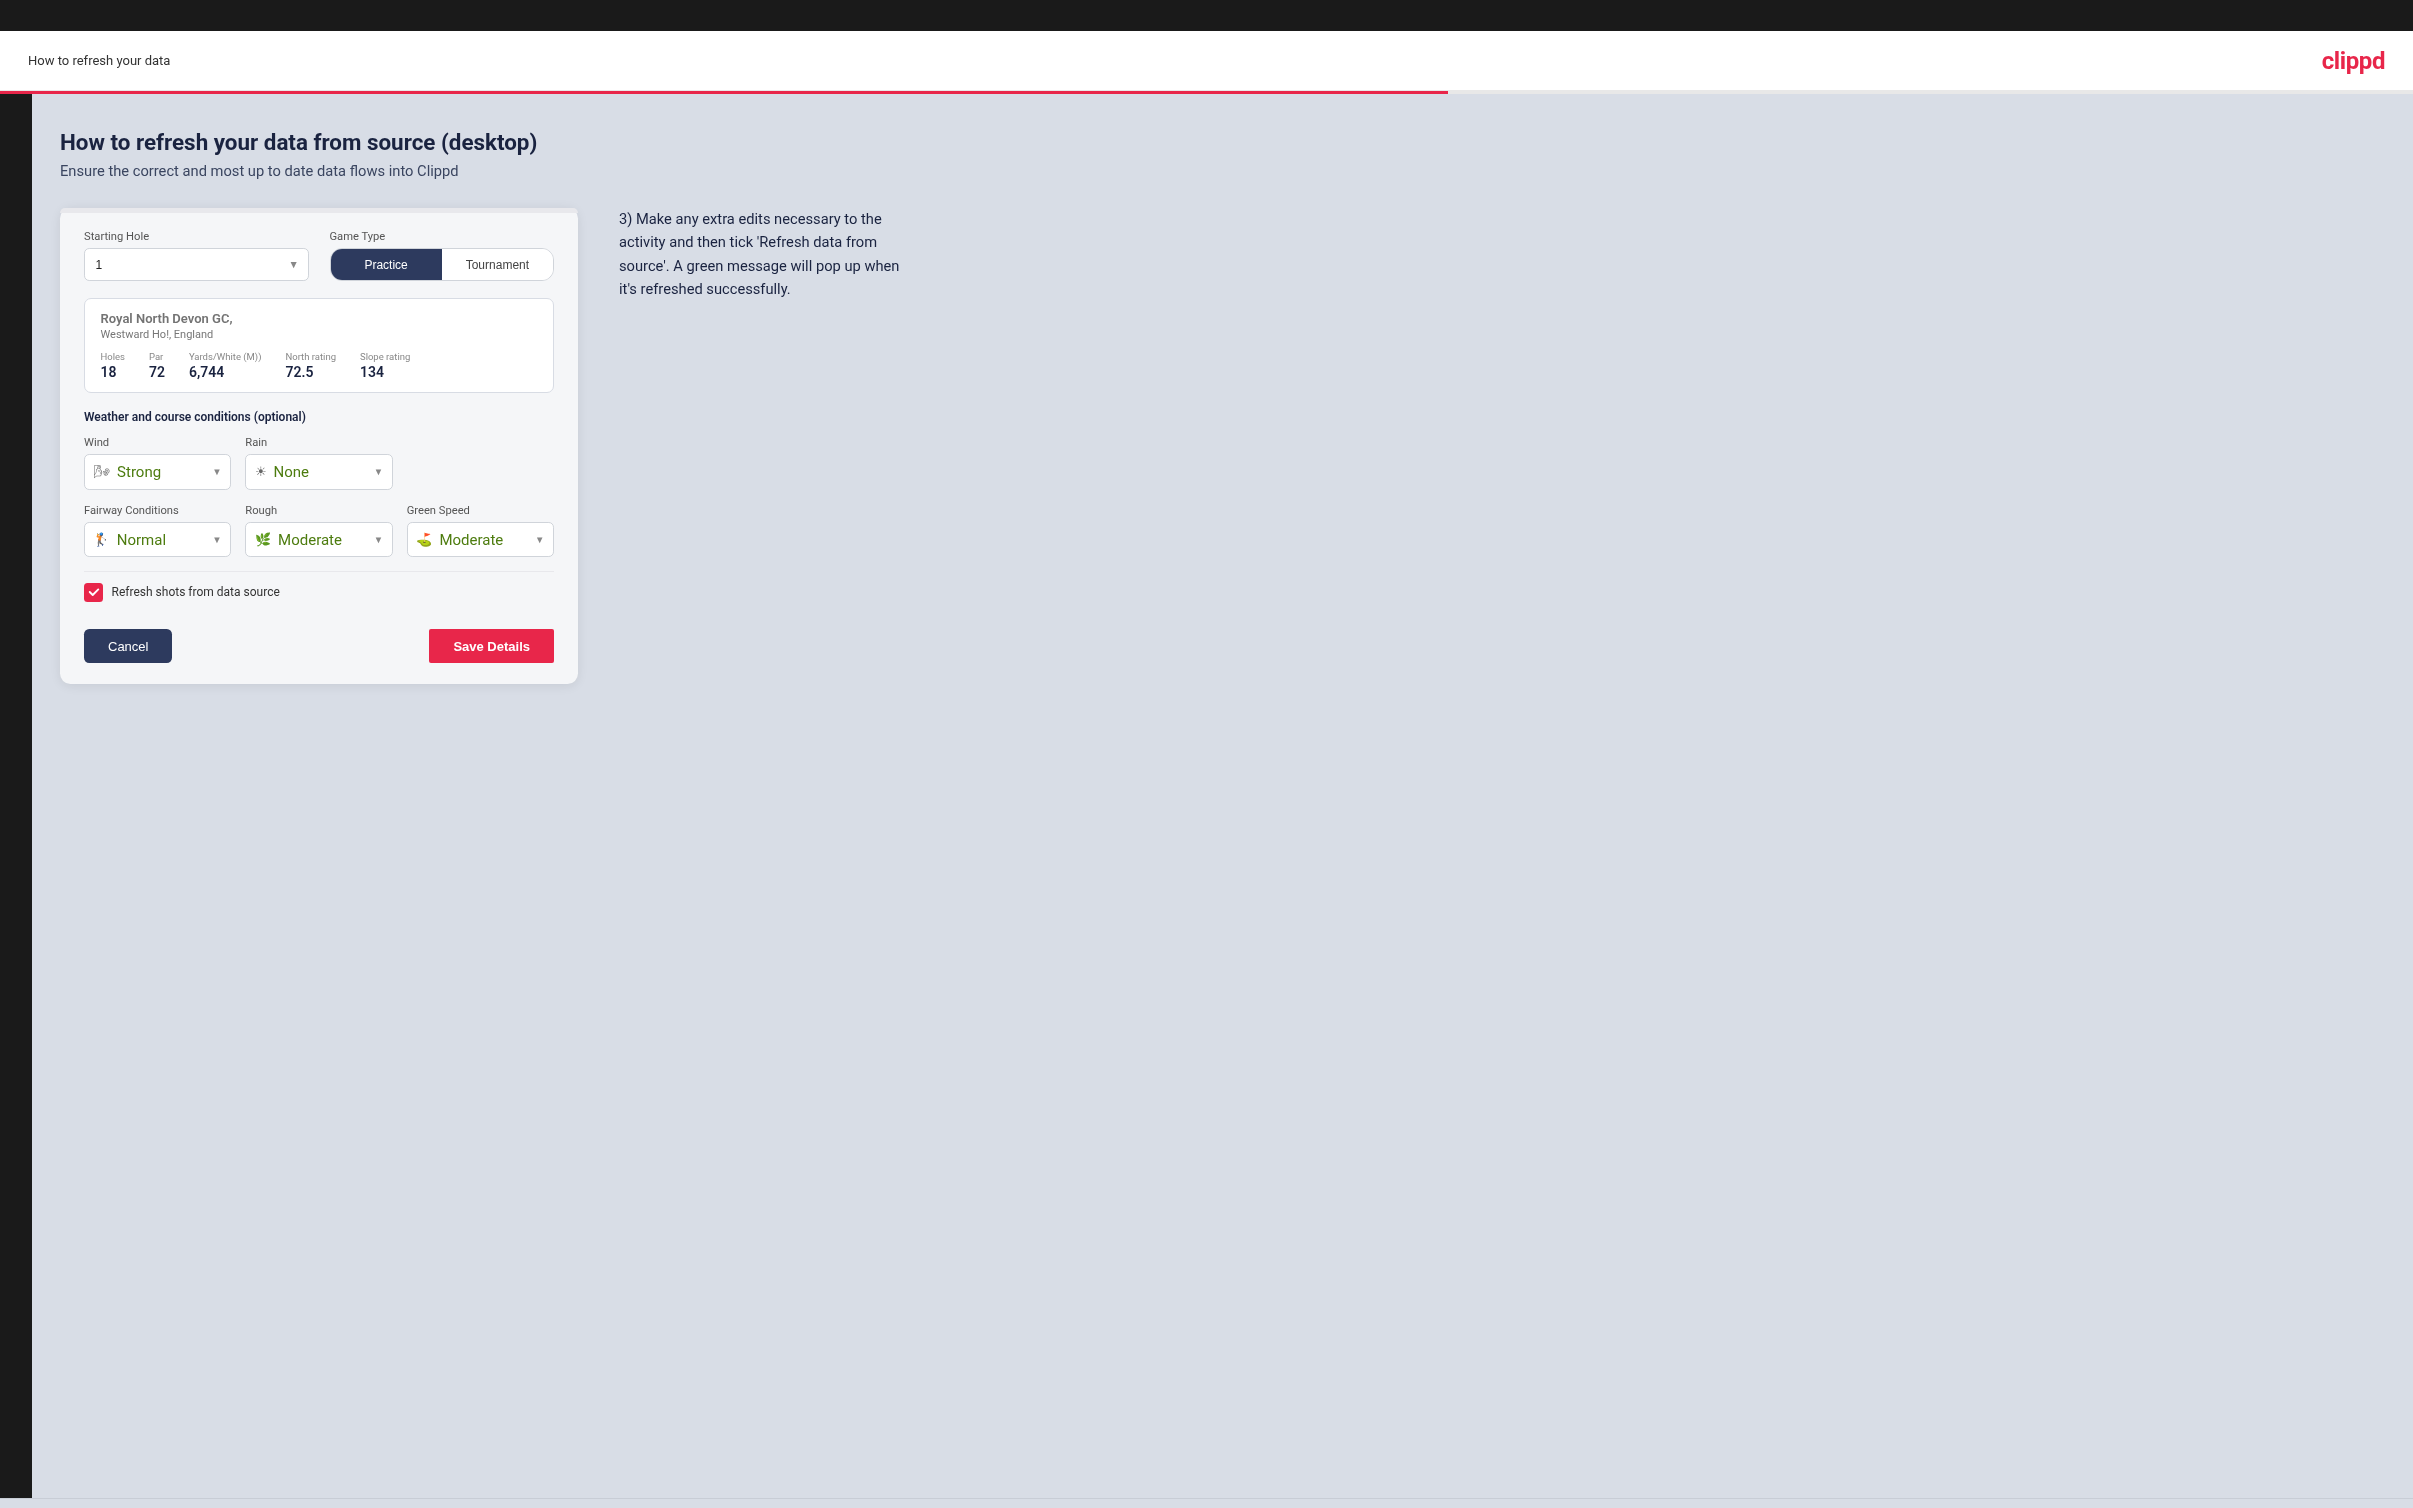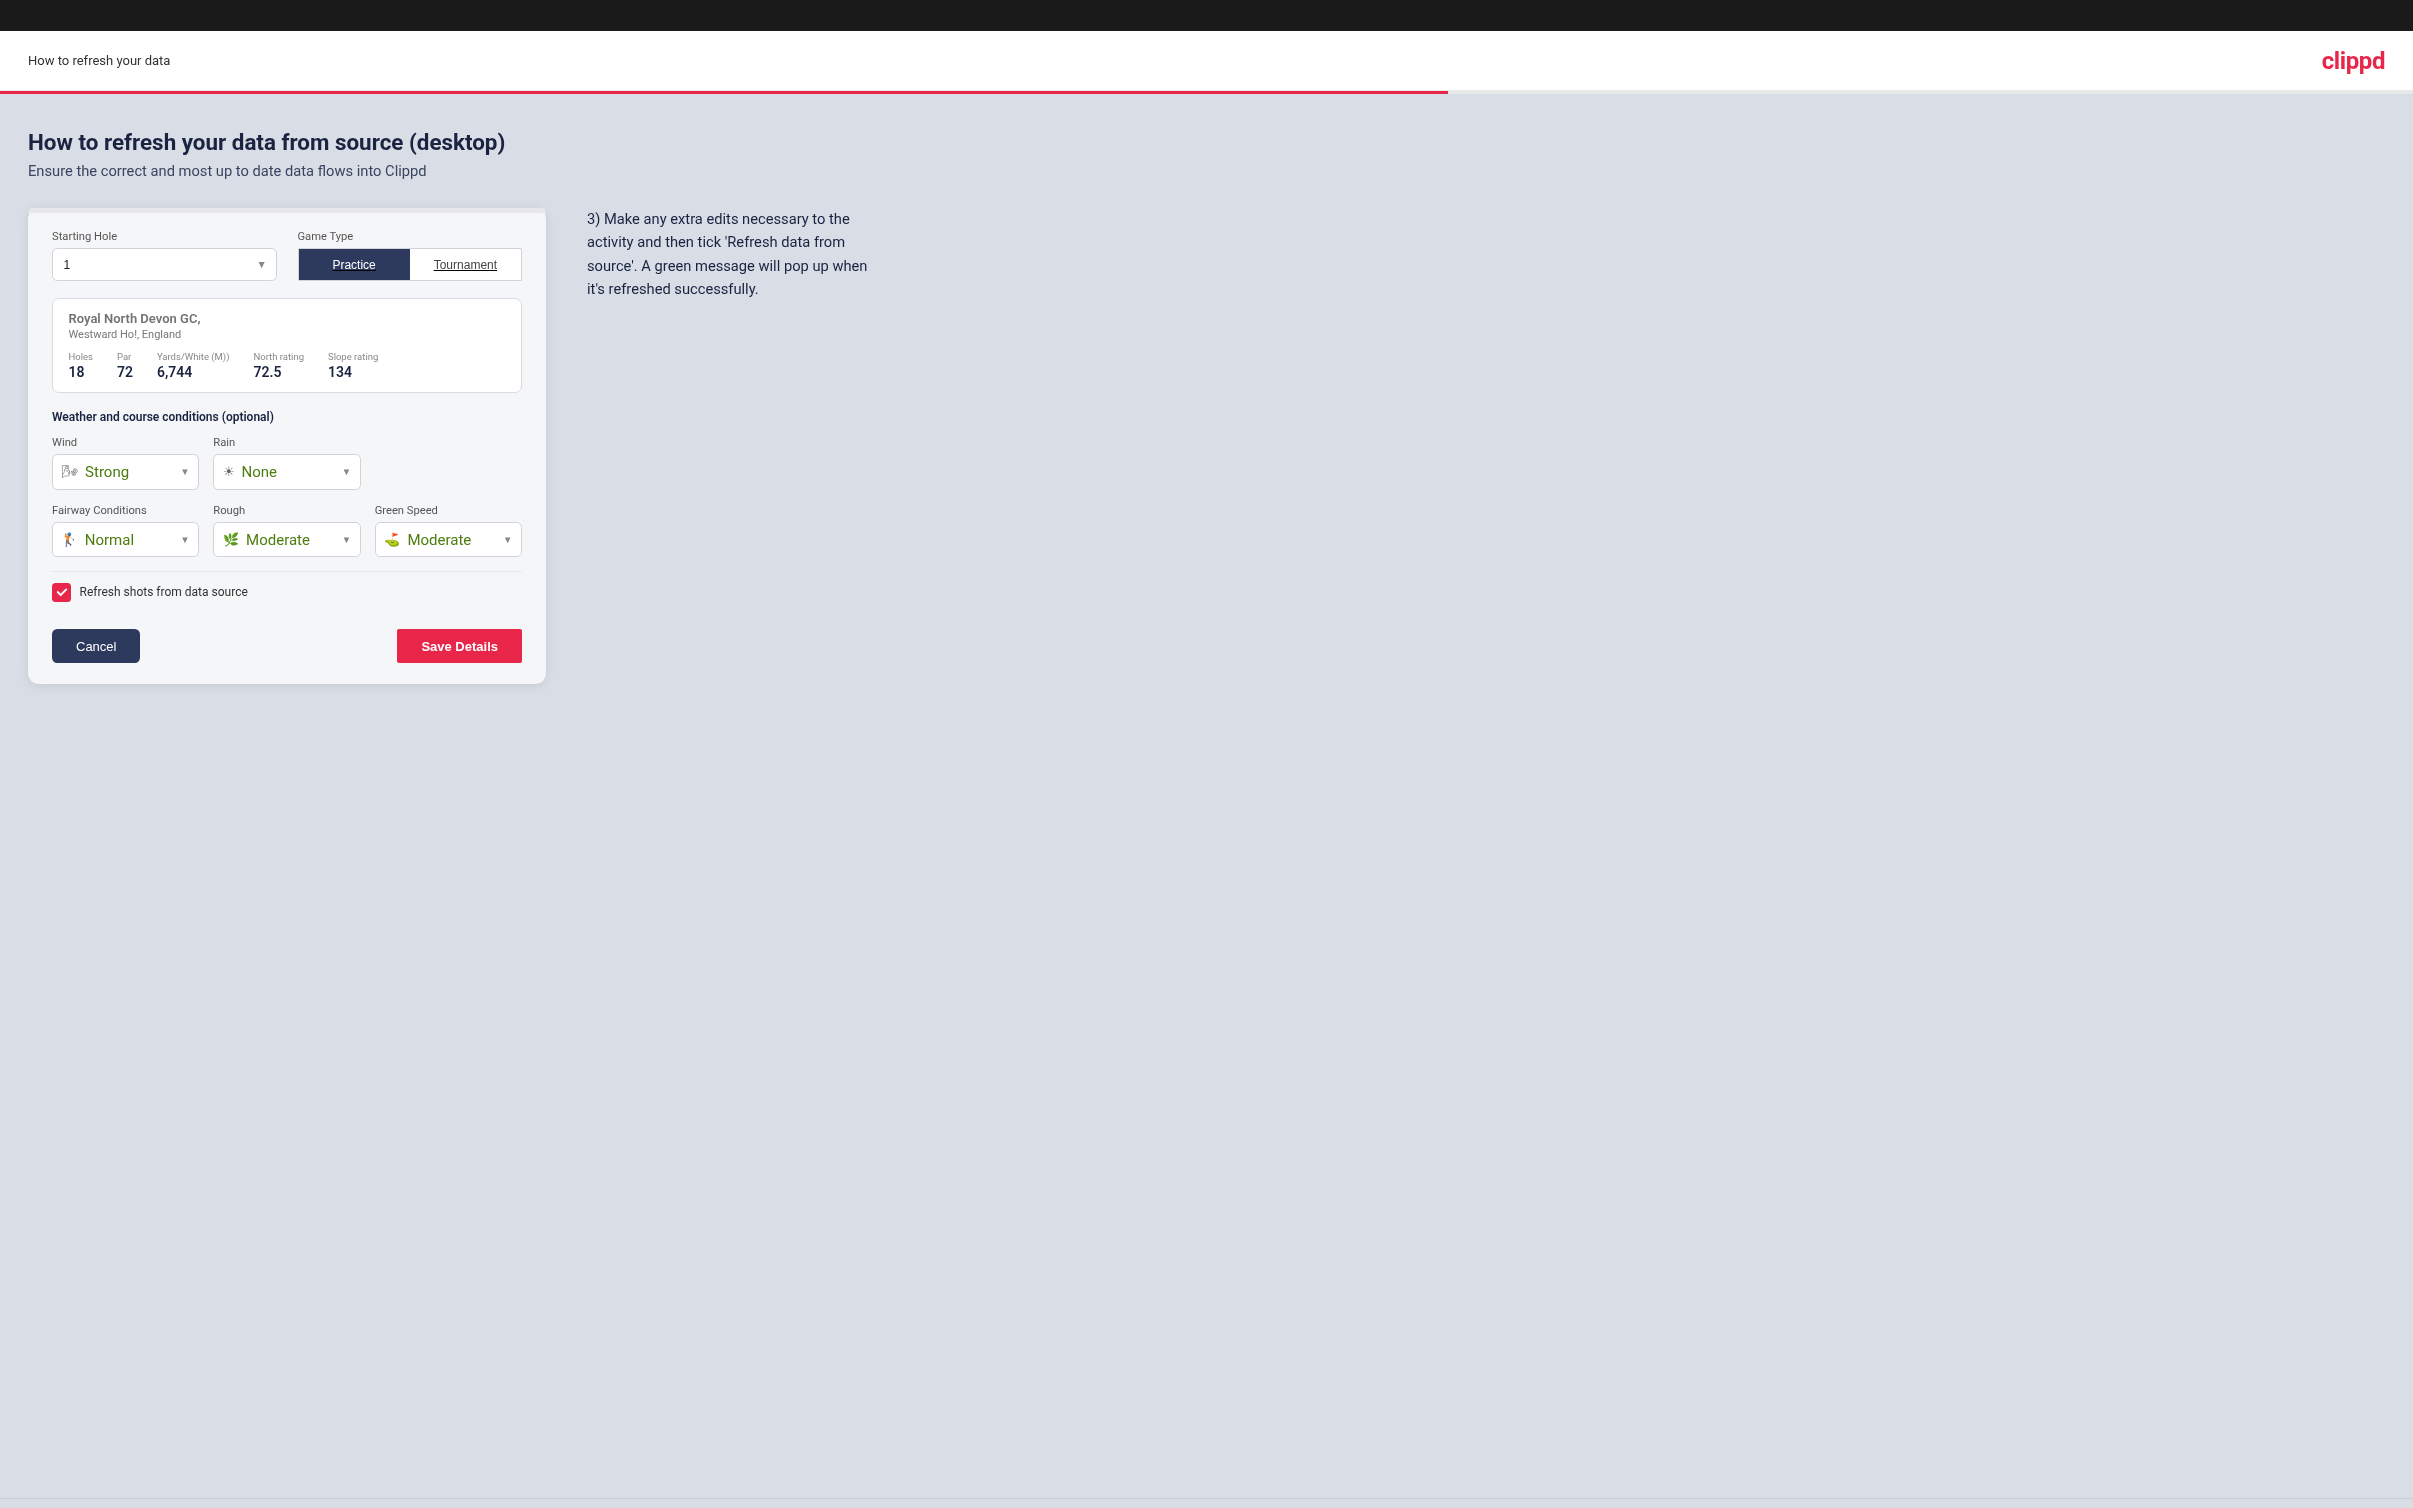--- a/index.html
+++ b/index.html
@@ -33,20 +33,21 @@
     }
     .divider-line {
       height: 2.6px;
       background: linear-gradient(to right, #e8264a 60%, #e8e8e8 60%);
       margin: 0;
     }
     .main-content {
       background: #d8dde6;
       min-height: calc(100vh - 104px);
       padding: 35px 28px 35px 28px;
+      margin-left: 32px;
     }
     .page-heading {
       font-size: 22.4px;
       font-weight: 700;
       color: #1a2340;
       margin-bottom: 7px;
     }
     .page-subheading {
       font-size: 14.7px;
       color: #3a4560;
@@ -108,23 +109,22 @@
     .chevron-icon {
       position: absolute;
       right: 8.6px;
       pointer-events: none;
       color: #888;
       font-size: 10.4px;
     }
     .game-type-group {
       display: flex;
       border: 1.7px solid #d0d4da;
-      border-radius: 1px;
+      border-radius: 12px;
       overflow: hidden;
-      text-decoration: underline;
     }
     .game-type-btn {
       flex: 1;
       padding: 8.6px;
       border: none;
       background: #fff;
       font-size: 12px;
       cursor: pointer;
       font-weight: 500;
     }

